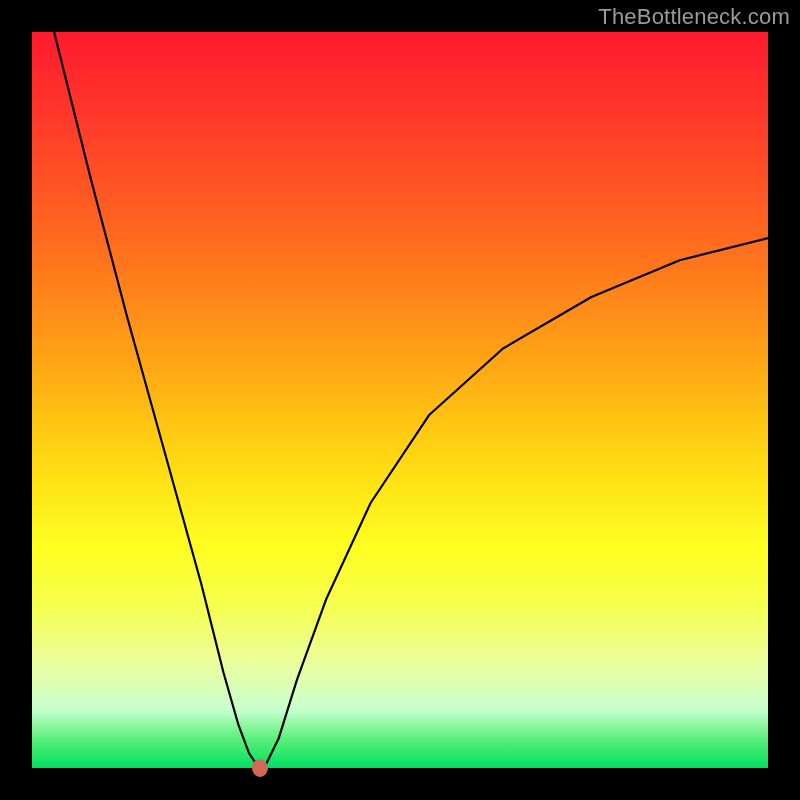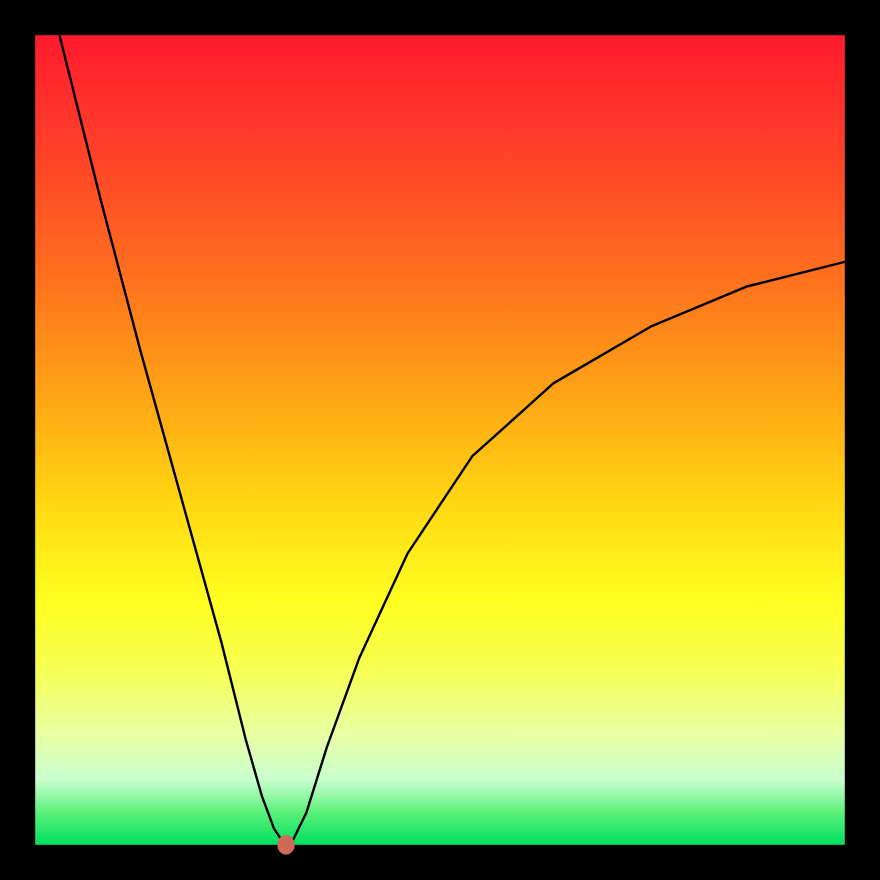--- a/index.html
+++ b/index.html
@@ -71,20 +71,21 @@
     stroke: #000;
     stroke-width: 2.2;
     stroke-linejoin: round;
     stroke-linecap: round;
   }
 </style>
 </head>
 <body>
 
 <div class="frame">
+  <div class="watermark">TheBottleneck.com</div>
 
   <div class="plot-area">
     <svg class="curve" viewBox="0 0 736 736" preserveAspectRatio="none">
       <path id="curve-path" d="M22.1 0.0 L58.9 147.2 L95.7 287.0 L132.5 419.5 L169.3 552.0 L191.4 640.3 L206.1 691.8 L217.1 721.3 L224.5 732.3 L229.6 734.5 L234.0 732.3 L246.6 706.6 L265.0 647.7 L294.4 566.7 L338.6 471.0 L397.4 382.7 L471.0 316.5 L559.4 265.0 L647.7 228.2 L736.0 206.1"></path>
     </svg>
     <div class="marker" id="marker" style="left: 228.16px; top: 736px;"></div>
   </div>
 </div>
 
 </body></html>

